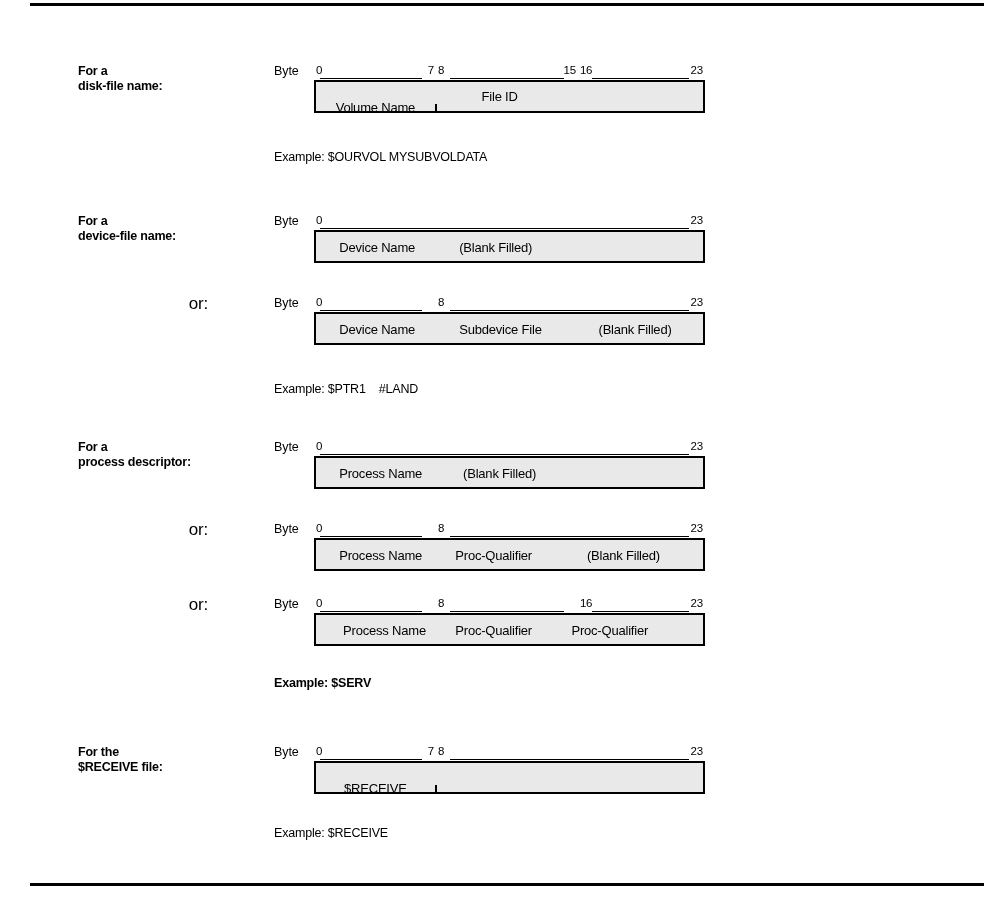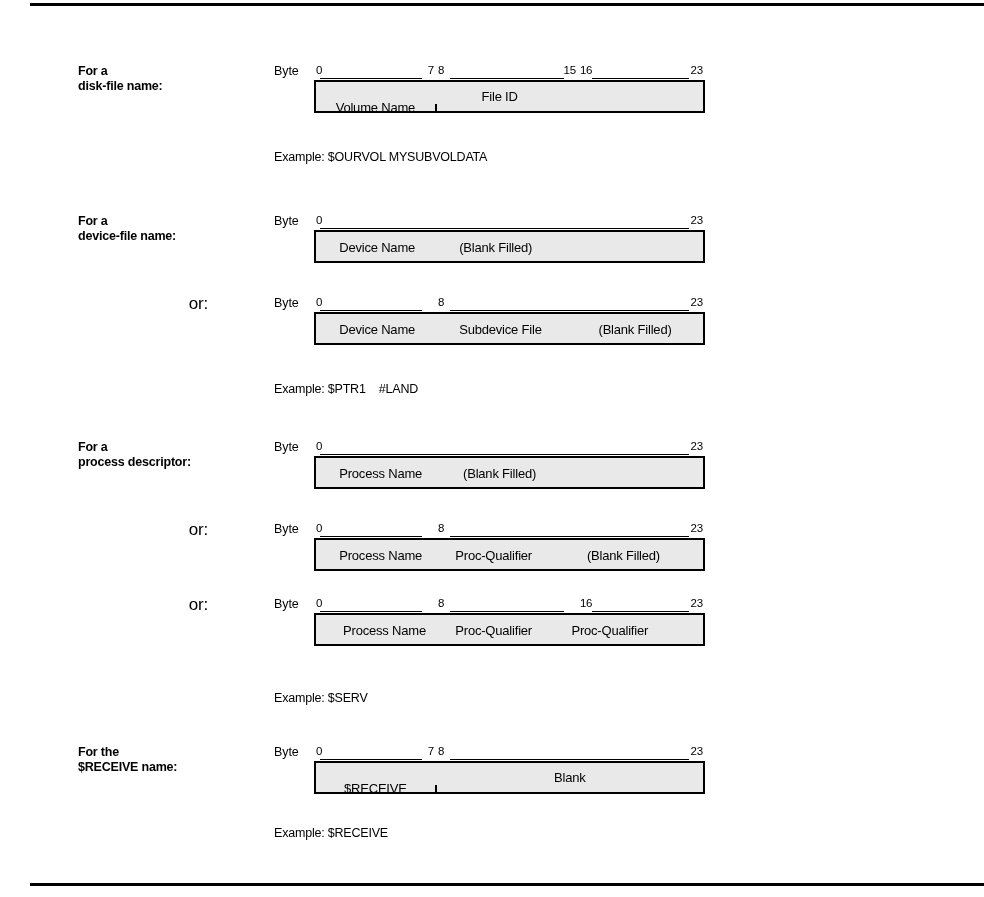--- a/index.html
+++ b/index.html
@@ -240,35 +240,34 @@
           <div class="tick-num left" style="left: 121.992px;">8</div>
           <div class="tick-num left" style="left: 263.925px;">16</div>
           <div class="tick-num right" style="left: 391px;">23</div>
         </div>
         <div class="bar free">
           <div class="free-label" style="left: 7%;">Process Name</div>
           <div class="free-label" style="left: 36%;">Proc-Qualifier</div>
           <div class="free-label" style="left: 66%;">Proc-Qualifier</div>
         </div>
       </div>
-      <div class="example" style="top: 691px;">Example: $SERV</div>
+      <div class="example" style="top: 676px; font-weight: bold;">Example: $SERV</div>
     </div>
     <div class="block" style="top: 0px;">
       <div class="row-label" style="top: 745px;">For the
-$RECEIVE name:</div>
+$RECEIVE file:</div>
       <div class="byte-word" style="top: 745px;">Byte</div>
       <div class="diagram" style="top: 745px;">
         <div class="ticks">
           <div class="tick-seg" style="left: 6px; width: 101.992px;"></div>
           <div class="tick-seg" style="left: 135.992px; width: 239.008px;"></div>
           <div class="tick-num left" style="left: 0px;">0</div>
           <div class="tick-num right" style="left: 121.992px;">7</div>
           <div class="tick-num left" style="left: 121.992px;">8</div>
           <div class="tick-num right" style="left: 391px;">23</div>
         </div>
         <div class="bar">
           <div class="cell divider-right" style="width: 31.2%;">$RECEIVE</div>
-          <div class="cell" style="width: 68.8%;">Blank</div>
         </div>
       </div>
       <div class="example" style="top: 826px;">Example: $RECEIVE</div>
     </div>
   </div>
 
 </body></html>

